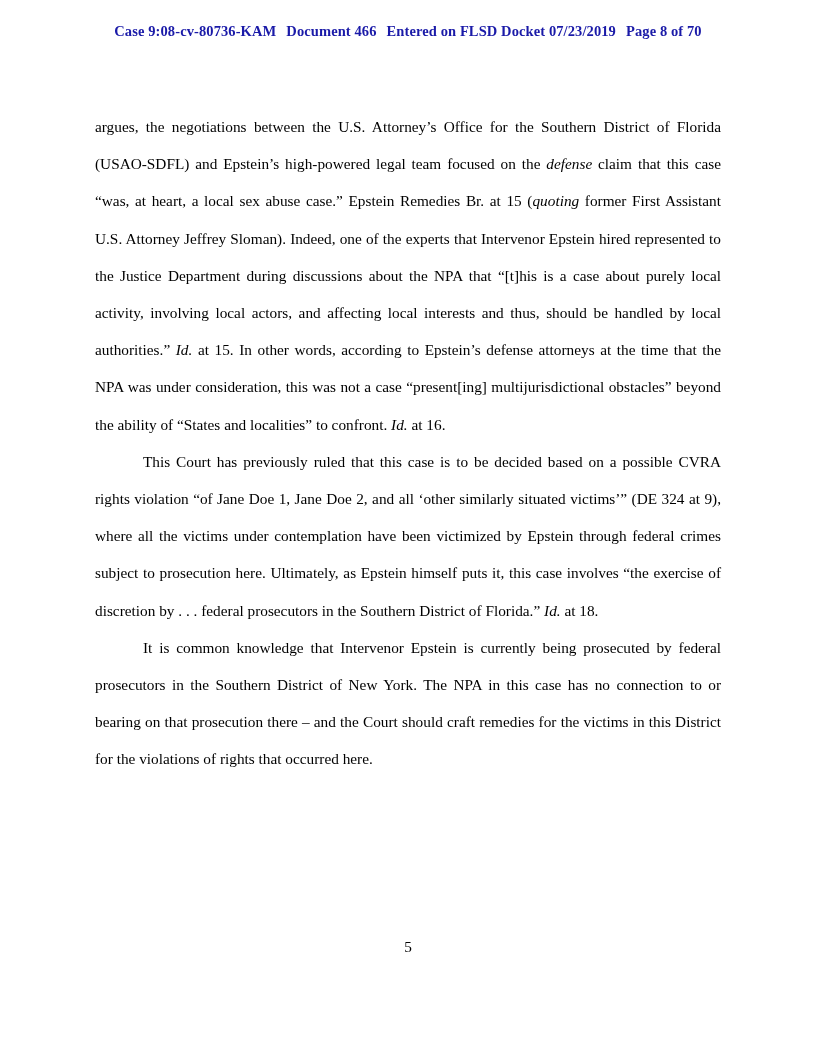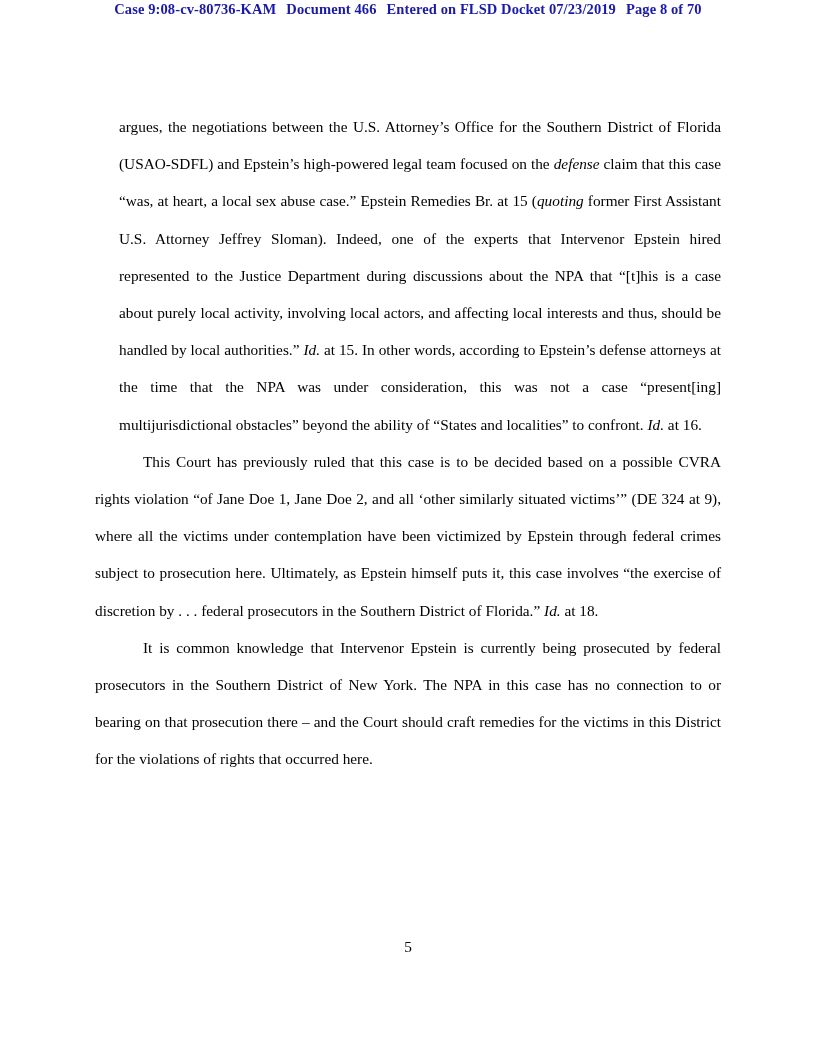--- a/index.html
+++ b/index.html
@@ -16,21 +16,21 @@
     overflow: hidden;
   }
   .page {
     width: 816px;
     height: 1056px;
     position: relative;
     box-sizing: border-box;
   }
   .header-stamp {
     position: absolute;
-    top: 1px;
+    top: 23px;
     left: 0;
     width: 816px;
     text-align: center;
     font-family: "Liberation Serif", serif;
     font-size: 14.5px;
     font-weight: bold;
     color: #1a1aa8;
     letter-spacing: 0.1px;
     white-space: nowrap;
   }
@@ -53,21 +53,20 @@
   }
   .body-text p {
     margin: 0;
     text-align: justify;
   }
   .body-text p.indent {
     text-indent: 48px;
   }
   .body-text p.noindent {
     text-indent: 0;
-    margin-left: 24px;
   }
   .body-text i {
     font-style: italic;
   }
   
   .page-number {
     position: absolute;
     top: 938px;
     left: 0;
     width: 816px;

